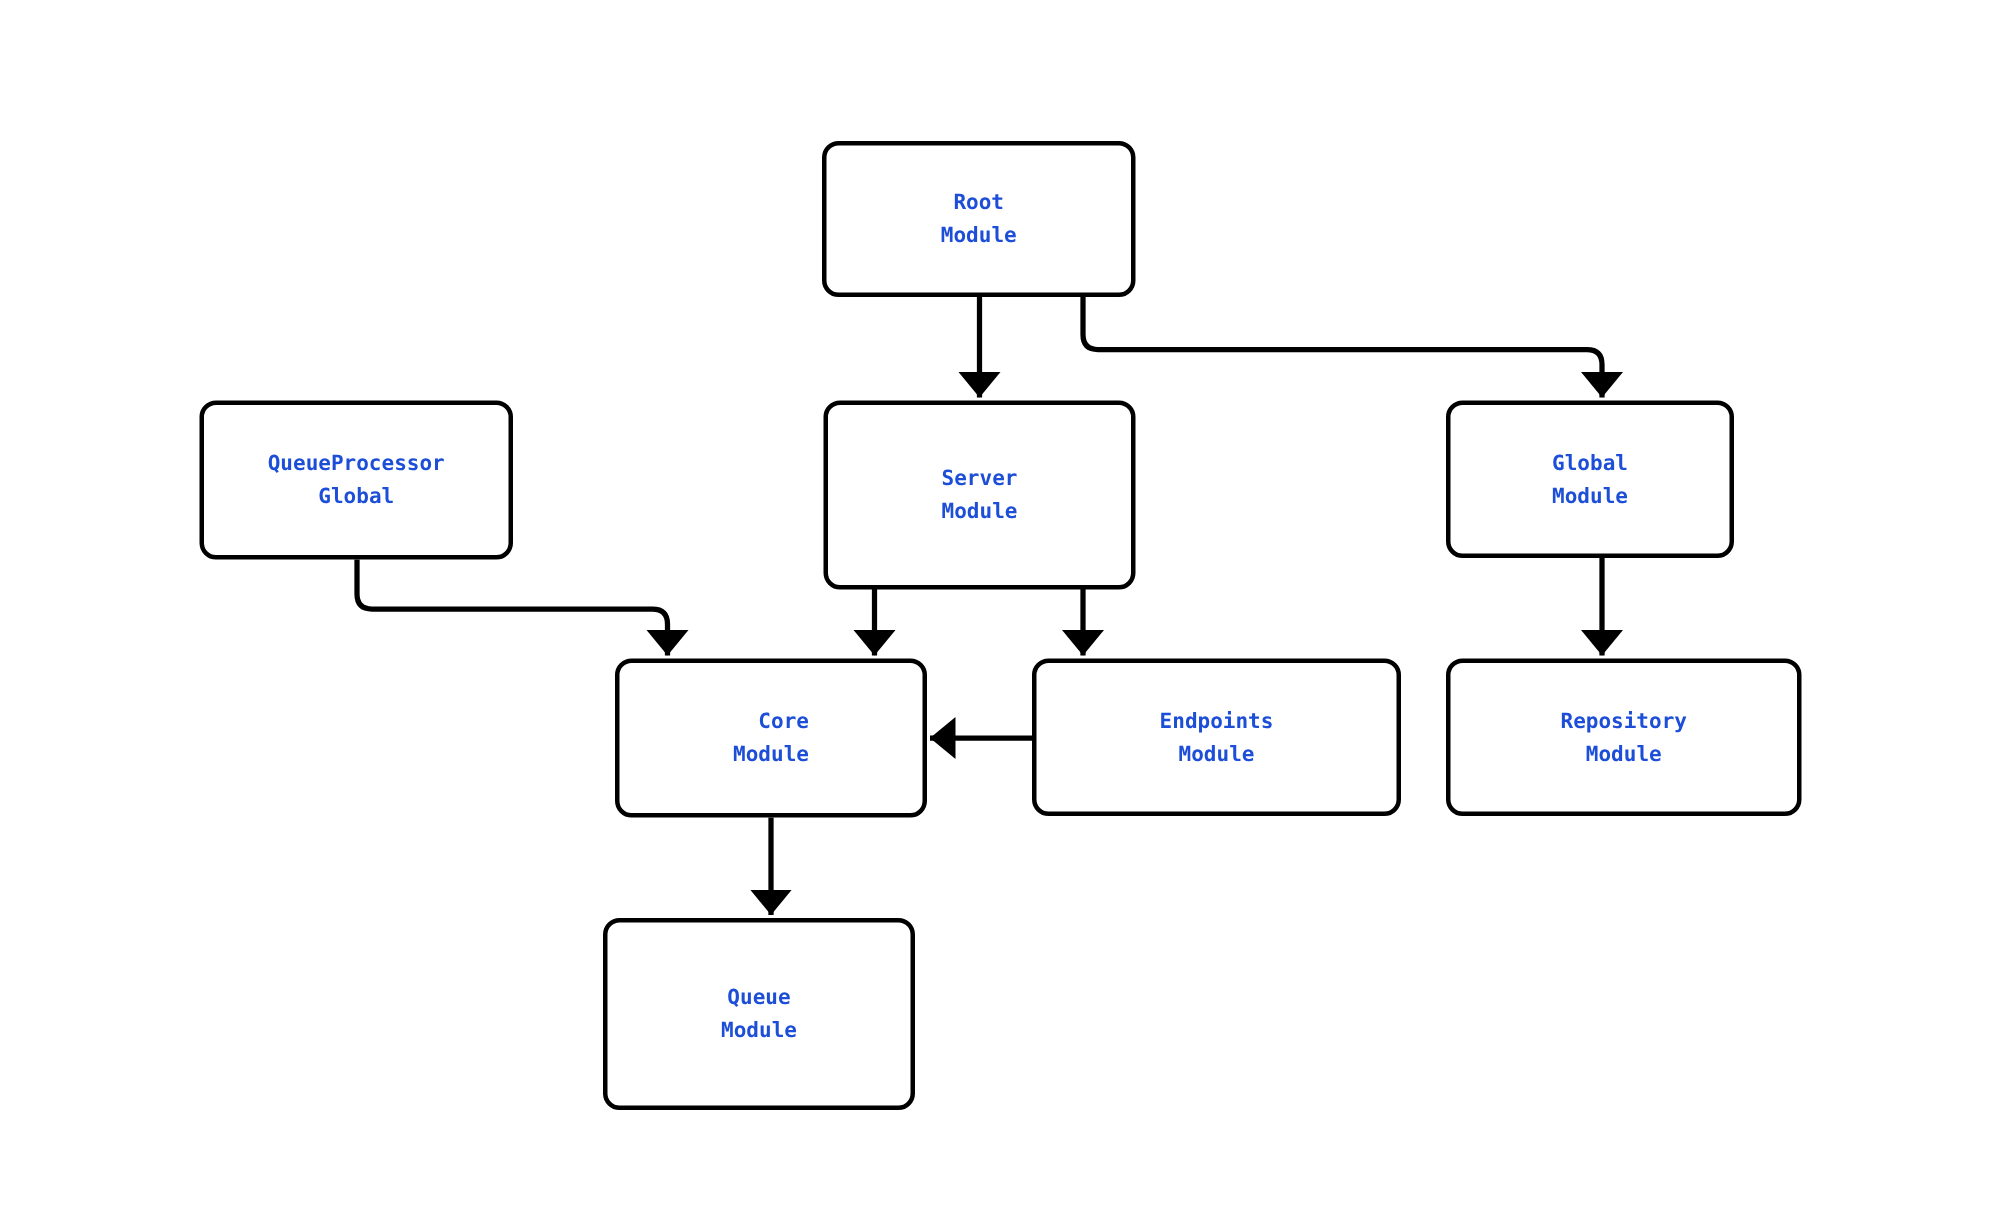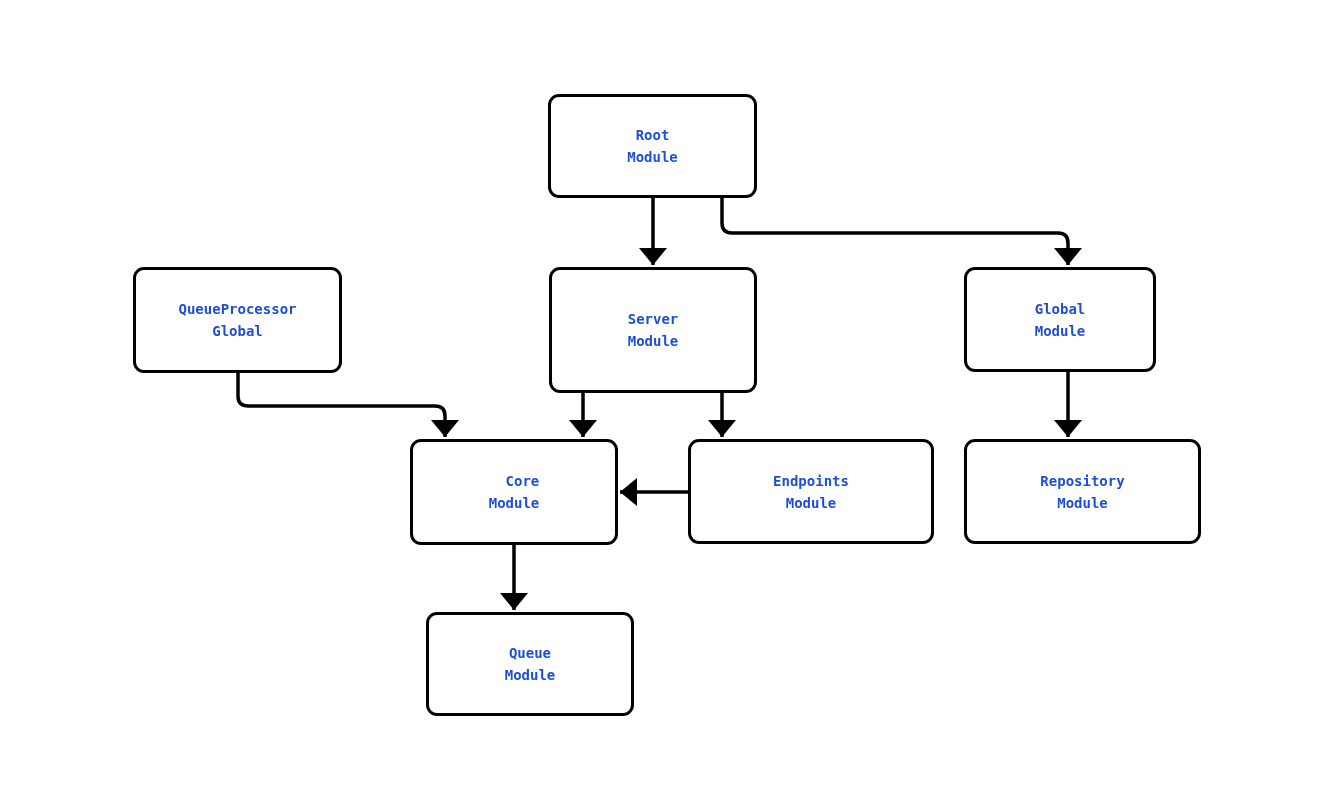--- a/index.html
+++ b/index.html
@@ -38,21 +38,21 @@
     color: #1d4ed8;
     white-space: pre-line;
   }
   .n-root         { left: 548px;  top: 94px;  width: 209px; height: 104px; }
   .n-queueproc    { left: 133px;  top: 267px; width: 209px; height: 106px; }
   .n-server       { left: 549px;  top: 267px; width: 208px; height: 126px; }
   .n-global       { left: 964px;  top: 267px; width: 192px; height: 105px; }
   .n-core         { left: 410px;  top: 439px; width: 208px; height: 106px; text-align: right; }
   .n-endpoints    { left: 688px;  top: 439px; width: 246px; height: 105px; }
   .n-repository   { left: 964px;  top: 439px; width: 237px; height: 105px; }
-  .n-queue        { left: 426px;  top: 612px; width: 208px; height: 104px; }
+  .n-queue        { left: 402px;  top: 612px; width: 208px; height: 128px; }
   .edge {
     stroke: #000000;
     stroke-width: 3.5;
     fill: none;
   }
 </style>
 </head>
 <body>
 
 <div class="canvas">

